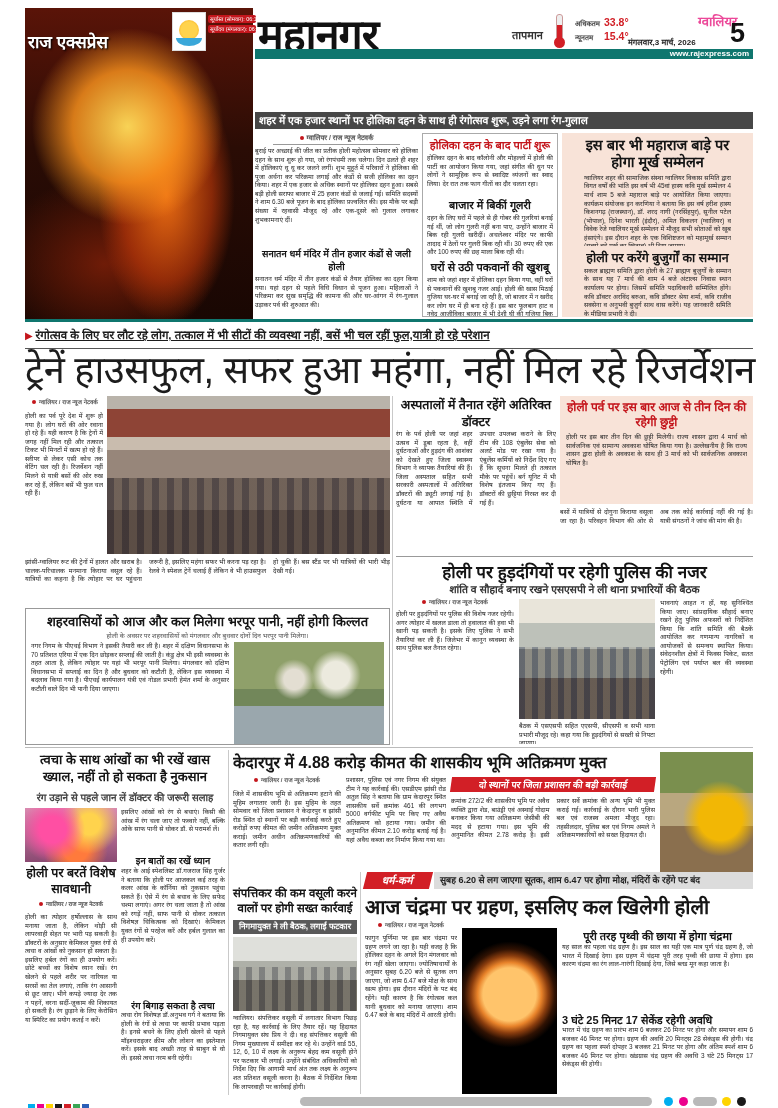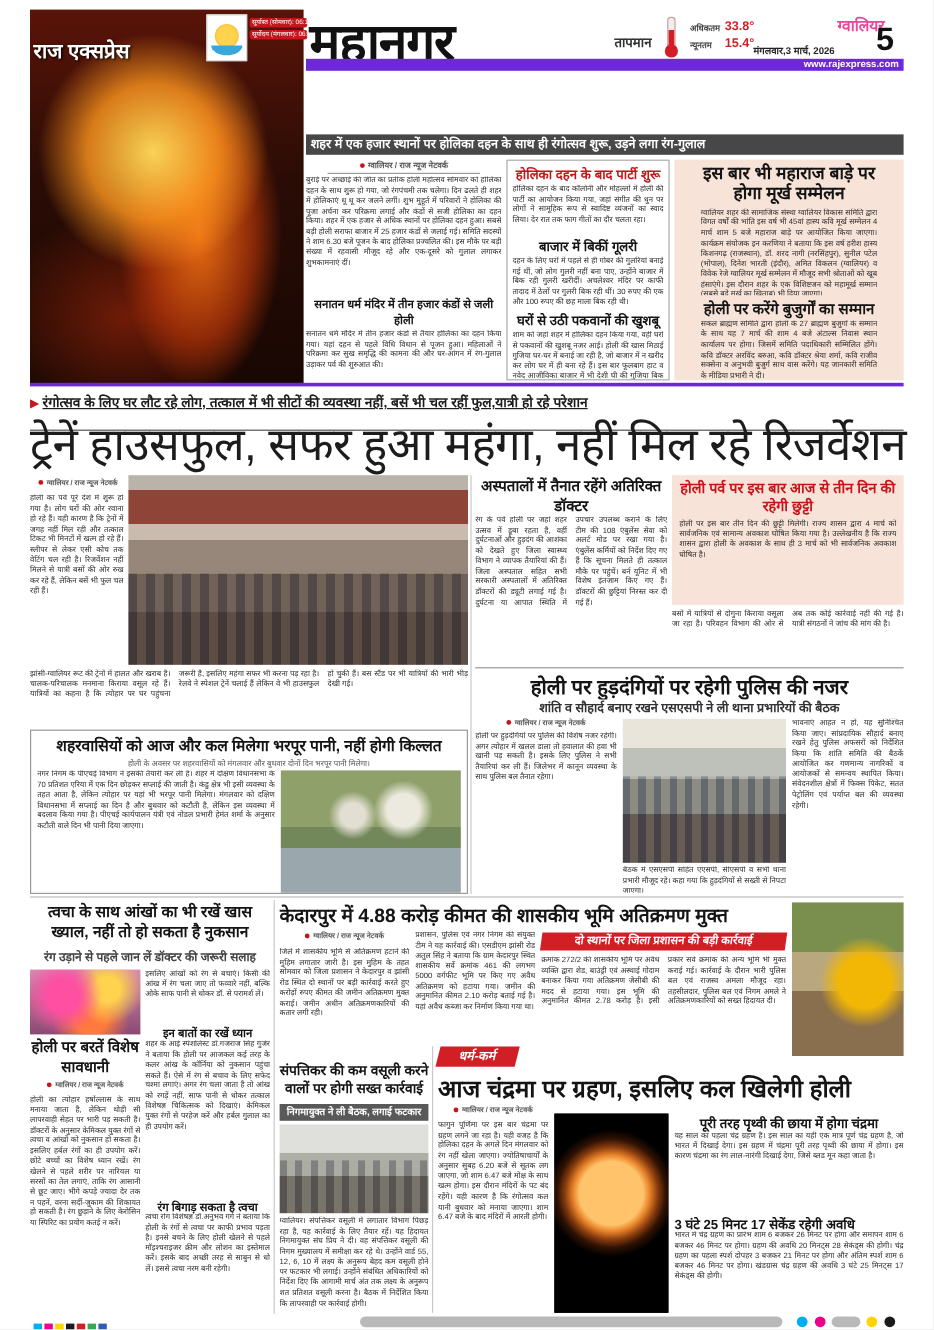--- a/index.html
+++ b/index.html
@@ -2,21 +2,21 @@
 <html><head>
 <meta charset="utf-8">
 <style>
   html,body{margin:0;padding:0;background:#e9e9e9;}
   .page{position:relative;width:778px;height:1108px;margin:0 auto;background:#fff;overflow:hidden;
         font-family:"Liberation Sans","DejaVu Sans",sans-serif;color:#1c1c1c;}
   .abs{position:absolute;}
   .bd{font-size:6.4px;line-height:1.34;text-align:justify;color:#2a2a2a;overflow:hidden;}
   .byline{font-size:6.8px;color:#555;text-align:center;font-weight:bold;}
   .byline .dot{display:inline-block;width:4px;height:4px;border-radius:50%;background:#c4161c;margin-right:3px;vertical-align:middle;}
-  .rule-red{background:#6d28d9;}
+  .rule-red{background:#0f766e;}
   .pinkbox{background:#f8e3d8;}
   .hd{font-weight:900;color:#141414;}
   .center{text-align:center;}
   .cols2{column-count:2;column-gap:7px;}
   .cols3{column-count:3;column-gap:7px;}
   .ph{overflow:hidden;}
   .whitebar{background:#474747;color:#fff;font-weight:bold;}
   .chip{background:#c4161c;color:#fff;border-radius:2px;padding:0 2px;font-size:5.4px;line-height:1.5;display:block;margin-bottom:2px;white-space:nowrap;}
   .outline-red{color:#c4161c;text-shadow:-1.5px -1.5px 0 #fff,1.5px -1.5px 0 #fff,-1.5px 1.5px 0 #fff,1.5px 1.5px 0 #fff,2px 2px 0 #fff;}
   .outline-dark{color:#1a1a1a;text-shadow:-1.5px -1.5px 0 #fff,1.5px -1.5px 0 #fff,-1.5px 1.5px 0 #fff,1.5px 1.5px 0 #fff;}
@@ -88,21 +88,21 @@
 
   <div class="abs pinkbox" style="left:562px;top:133px;width:191px;height:184px;padding:4px 22px;box-sizing:border-box;overflow:hidden;">
     <div class="hd center" style="font-size:14.5px;line-height:1.2;">इस बार भी महाराज बाड़े पर होगा मूर्ख सम्मेलन</div>
     <div class="bd" style="height:72px;margin-top:2px;">ग्वालियर शहर की सामाजिक संस्था ग्वालियर विकास समिति द्वारा विगत वर्षों की भांति इस वर्ष भी 45वां हास्य कवि मूर्ख सम्मेलन 4 मार्च शाम 5 बजे महाराज बाड़े पर आयोजित किया जाएगा। कार्यक्रम संयोजक इन करणिया ने बताया कि इस वर्ष हरीश हास्य किशनगढ़ (राजस्थान), डॉ. शरद नागी (नरसिंहपुर), सुनील पटेल (भोपाल), दिनेश भारती (इंदौर), अमित विकलन (ग्वालियर) व विवेक रेजे ग्वालियर मूर्ख सम्मेलन में मौजूद सभी श्रोताओं को खूब हंसाएंगे। इस दौरान शहर के एक विशिष्टजन को महामूर्ख सम्मान (सबसे बड़े मूर्ख का खिताब) भी दिया जाएगा।</div>
     <div class="hd" style="font-size:12.5px;margin:3px 0 1px;text-align:center;">होली पर करेंगे बुजुर्गों का सम्मान</div>
     <div class="bd" style="height:52px;">सकल ब्राह्मण समिति द्वारा होली के 27 ब्राह्मण बुजुर्गों के सम्मान के साथ यह 7 मार्च की शाम 4 बजे अंटाल्स निवास स्थान कार्यालय पर होगा। जिसमें समिति पदाधिकारी सम्मिलित होंगे। कवि डॉक्टर अरविंद बरुआ, कवि डॉक्टर श्रेया शर्मा, कवि राजीव सक्सेना व अनुभवी बुजुर्ग साथ वास करेंगे। यह जानकारी समिति के मीडिया प्रभारी ने दी।</div>
   </div>
 
   <div class="abs rule-red" style="left:25px;top:319px;width:728px;height:3px;"></div>
 
-  <div class="abs" style="left:25px;top:327px;width:728px;font-size:11.5px;font-weight:bold;border-bottom:1px solid #555;padding-bottom:16px;">
+  <div class="abs" style="left:25px;top:327px;width:728px;font-size:11.5px;font-weight:bold;border-bottom:1px solid #555;padding-bottom:6px;">
     <span style="color:#c4161c;font-size:10px;">▶ </span>
     <span style="text-decoration:underline;">रंगोत्सव के लिए घर लौट रहे लोग, तत्काल में भी सीटों की व्यवस्था नहीं, बसें भी चल रहीं फुल,यात्री हो रहे परेशान</span>
   </div>
   <div class="abs" style="left:25px;top:342px;width:728px;font-size:38px;font-weight:400;letter-spacing:-0.5px;white-space:nowrap;">ट्रेनें हाउसफुल, सफर हुआ महंगा, नहीं मिल रहे रिजर्वेशन</div>
 
   <div class="abs byline" style="left:25px;top:398px;width:80px;">
     <span class="dot"></span><span style="font-size:6px;">ग्वालियर / राज न्यूज नेटवर्क</span>
   </div>
   <div class="abs bd" style="left:25px;top:412px;width:78px;height:142px;">होली का पर्व पूरे देश में शुरू हो गया है। लोग घरों की ओर रवाना हो रहे हैं। यही कारण है कि ट्रेनों में जगह नहीं मिल रही और तत्काल टिकट भी मिनटों में खत्म हो रहे हैं। स्लीपर से लेकर एसी कोच तक वेटिंग चल रही है। रिजर्वेशन नहीं मिलने से यात्री बसों की ओर रुख कर रहे हैं, लेकिन बसें भी फुल चल रही हैं।</div>
 
@@ -186,20 +186,21 @@
   <div class="abs hd center" style="left:233px;top:886px;width:124px;font-size:11.5px;line-height:1.3;">संपत्तिकर की कम वसूली करने वालों पर होगी सख्त कार्रवाई</div>
   <div class="abs" style="left:233px;top:920px;width:124px;height:14px;background:#595959;color:#fff;font-size:8.2px;font-weight:bold;line-height:14px;text-align:center;">निगमायुक्त ने ली बैठक, लगाई फटकार</div>
   <div class="abs ph" style="left:233px;top:937px;width:124px;height:74px;background:
        linear-gradient(180deg,#dfe0db 0 32%,#aeb0a8 32% 58%,#6e6a60 58% 100%);">
     <div class="abs" style="left:0;top:40%;width:100%;height:60%;background:repeating-linear-gradient(90deg,rgba(40,40,50,.35) 0 6px,rgba(160,155,145,.2) 6px 13px);"></div>
   </div>
   <div class="abs bd" style="left:233px;top:1014px;width:124px;height:80px;">ग्वालियर। संपत्तिकर वसूली में लगातार विभाग पिछड़ रहा है, यह कार्रवाई के लिए तैयार रहें। यह हिदायत निगमायुक्त संघ प्रिय ने दी। वह संपत्तिकर वसूली की निगम मुख्यालय में समीक्षा कर रहे थे। उन्होंने वार्ड 55, 12, 6, 10 में लक्ष्य के अनुरूप बेहद कम वसूली होने पर फटकार भी लगाई। उन्होंने संबंधित अधिकारियों को निर्देश दिए कि आगामी मार्च अंत तक लक्ष्य के अनुरूप शत प्रतिशत वसूली करना है। बैठक में निर्देशित किया कि लापरवाही पर कार्रवाई होगी।</div>
 
   <div class="abs vline" style="left:360px;top:872px;height:222px;"></div>
   <div class="abs" style="left:365px;top:872px;width:66px;height:17px;background:#d21f26;color:#fff;font-size:10.5px;font-weight:900;line-height:17px;text-align:center;transform:skewX(-14deg);">धर्म-कर्म</div>
+  <div class="abs" style="left:434px;top:872px;width:319px;height:17px;background:#dcdcdc;color:#222;font-size:9px;font-weight:bold;line-height:17px;padding-left:6px;box-sizing:border-box;overflow:hidden;">सुबह 6.20 से लग जाएगा सूतक, शाम 6.47 पर होगा मोक्ष, मंदिरों के रहेंगे पट बंद</div>
   <div class="abs hd" style="left:365px;top:893px;width:388px;font-size:20px;white-space:nowrap;overflow:hidden;">आज चंद्रमा पर ग्रहण, इसलिए कल खिलेगी होली</div>
   <div class="abs byline" style="left:365px;top:921px;width:92px;">
     <span class="dot"></span><span style="font-size:6px;">ग्वालियर / राज न्यूज नेटवर्क</span>
   </div>
   <div class="abs bd" style="left:365px;top:934px;width:92px;height:158px;">फागुन पूर्णिमा पर इस बार चंद्रमा पर ग्रहण लगने जा रहा है। यही वजह है कि होलिका दहन के अगले दिन मंगलवार को रंग नहीं खेला जाएगा। ज्योतिषाचार्यों के अनुसार सुबह 6.20 बजे से सूतक लग जाएगा, जो शाम 6.47 बजे मोक्ष के साथ खत्म होगा। इस दौरान मंदिरों के पट बंद रहेंगे। यही कारण है कि रंगोत्सव कल यानी बुधवार को मनाया जाएगा। शाम 6.47 बजे के बाद मंदिरों में आरती होगी।</div>
   <div class="abs ph" style="left:462px;top:928px;width:95px;height:166px;background:
        radial-gradient(circle at 50% 40%, #ffc46b 0 24%, #e8832a 29%, #8a3d0e 35%, #301203 41%, #000 48%),#000;"></div>
   <div class="abs hd center" style="left:562px;top:928px;width:191px;font-size:11px;">पूरी तरह पृथ्वी की छाया में होगा चंद्रमा</div>
   <div class="abs bd" style="left:562px;top:943px;width:191px;height:66px;">यह साल का पहला चंद्र ग्रहण है। इस साल का यही एक मात्र पूर्ण चंद्र ग्रहण है, जो भारत में दिखाई देगा। इस ग्रहण में चंद्रमा पूरी तरह पृथ्वी की छाया में होगा। इस कारण चंद्रमा का रंग लाल-नारंगी दिखाई देगा, जिसे ब्लड मून कहा जाता है।</div>
   <div class="abs hd" style="left:562px;top:1012px;width:191px;font-size:11px;">3 घंटे 25 मिनट 17 सेकेंड रहेगी अवधि</div>

